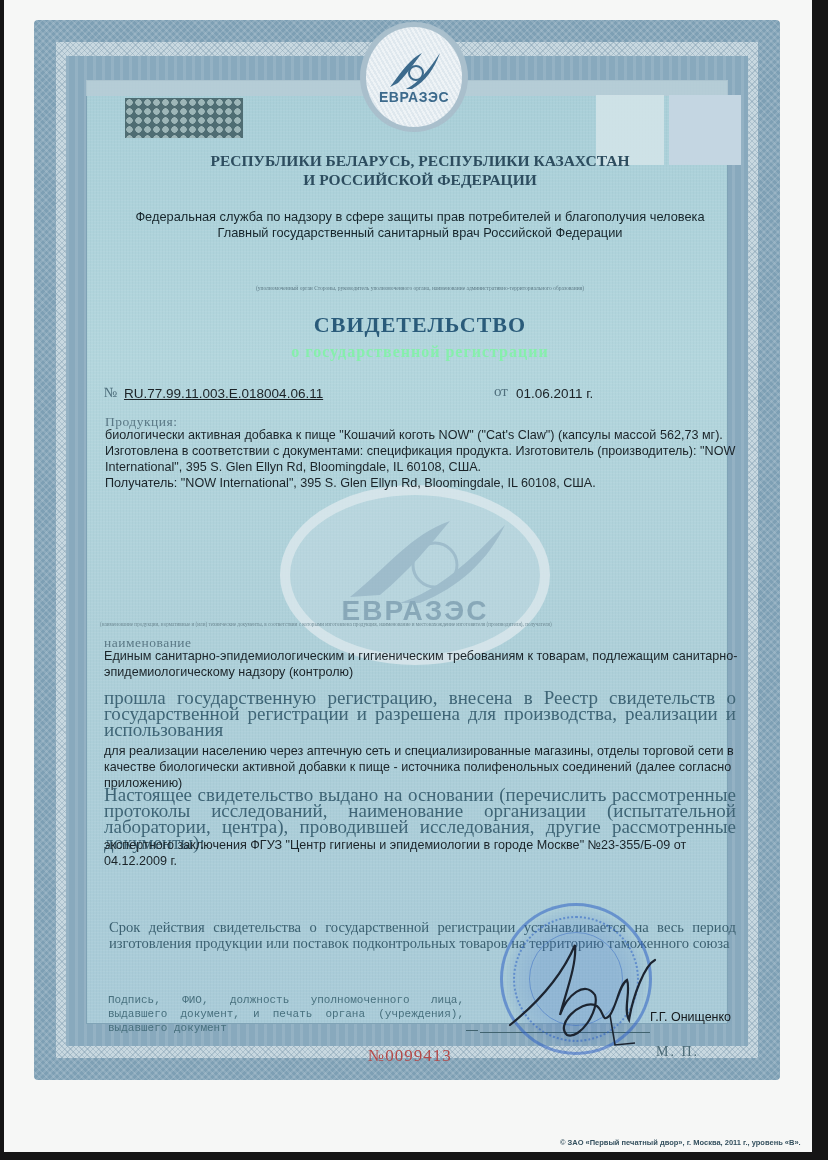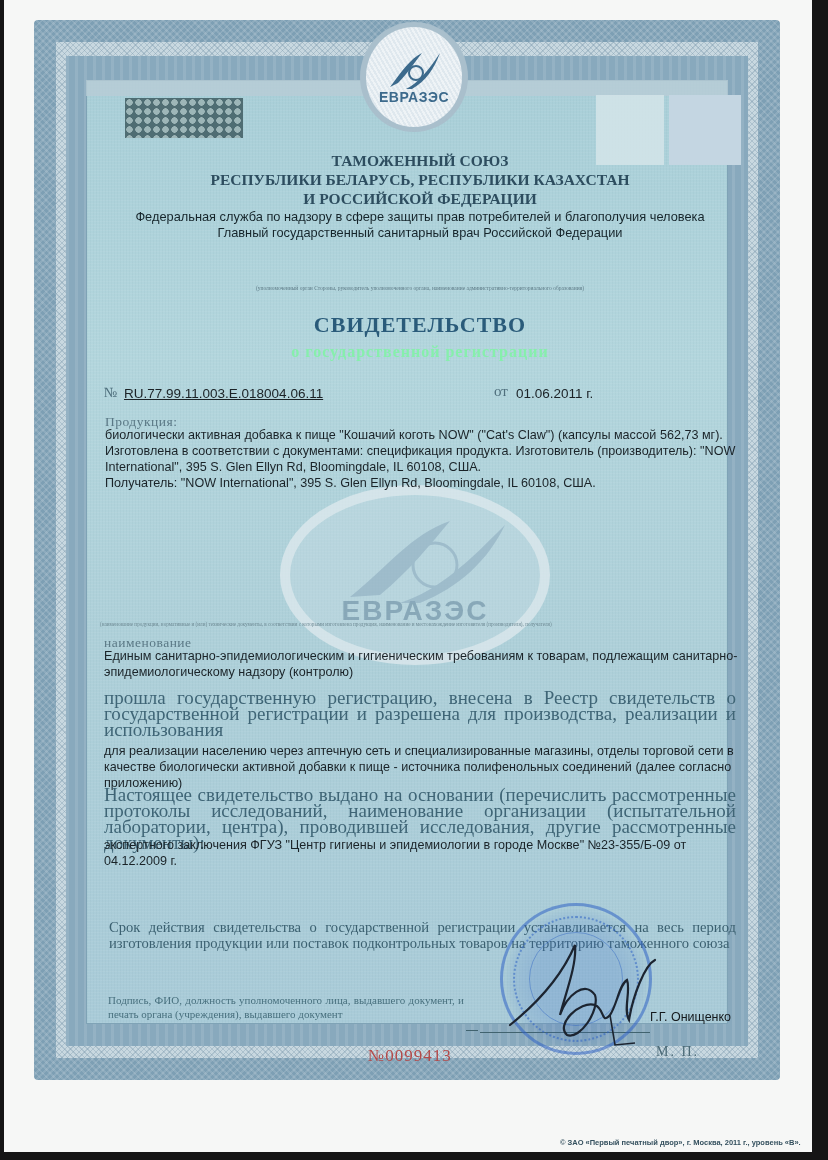--- a/index.html
+++ b/index.html
@@ -99,21 +99,21 @@
     .product-label { left: 105px; top: 414px; }
     .product-text { left: 105px; top: 427px; width: 640px; }
     .hint-mid { left: 100px; top: 621px; width: 640px; color: #6e8a94; font-size: 5.2px; white-space: nowrap; overflow: hidden; }
     .conform-label { left: 104px; top: 635px; }
     .conform-text { left: 104px; top: 648px; width: 640px; }
     .registered-text { left: 104px; top: 690px; width: 632px; text-align-last: left; }
     .usage-text { left: 104px; top: 743px; width: 640px; }
     .basis-text { left: 104px; top: 787px; width: 632px; }
     .expert-text { left: 104px; top: 837px; width: 640px; }
     .validity-text { left: 109px; top: 919px; width: 627px; color: #3b6070; font-size: 14.6px; }
-    .sign-hint { left: 108px; top: 993px; width: 356px; color: #48707e; font-size: 11px; line-height: 14px; text-align: justify; }
+    .sign-hint { left: 108px; top: 993px; width: 356px; color: #48707e; font-size: 11px; line-height: 14px; text-align: justify; font-family: Liberation Mono, monospace; }
     .serial { left: 368px; top: 1046px; color: #b34a4a; font-size: 17px; letter-spacing: 1px; }
     .signer { left: 650px; top: 1010px; color: #14191c; font-size: 12.5px; }
     .mp { left: 656px; top: 1044px; color: #4b6a77; font-size: 14px; letter-spacing: 2px; }
     .sign-line { left: 480px; top: 1032px; width: 170px; height: 1px; background: #41636f; }
     .left-line { left: 466px; top: 1030px; width: 12px; height: 1px; background: #41636f; }
 
     .stamp {
       position: absolute; left: 500px; top: 903px; width: 152px; height: 152px; border-radius: 50%;
       border: 3px solid rgba(47,99,196,0.55);
       background: radial-gradient(circle, rgba(60,110,200,0.22) 0 40%, rgba(60,110,200,0.12) 60%, transparent 70%);
@@ -157,21 +157,20 @@
 <div class="watermark">
   <svg class="watermark-logo" viewBox="0 0 170 90">
     <path d="M10 82 C50 50 70 20 110 6 C90 30 70 55 40 80 Z" fill="#8aa9bd"></path>
     <path d="M60 88 C100 75 130 45 165 10 C148 45 120 72 80 88 Z" fill="#8aa9bd"></path>
     <circle cx="95" cy="50" r="22" fill="none" stroke="#8aa9bd" stroke-width="3"></circle>
   </svg>
   <div class="watermark-text">ЕВРАЗЭС</div>
 </div>
 
 <div class="abs serif center union-title">
-  <div>ТАМОЖЕННЫЙ СОЮЗ</div>
   <div>РЕСПУБЛИКИ БЕЛАРУСЬ, РЕСПУБЛИКИ КАЗАХСТАН</div>
   <div>И РОССИЙСКОЙ ФЕДЕРАЦИИ</div>
 </div>
 
 <div class="abs sans center agency">
   <div>Федеральная служба по надзору в сфере защиты прав потребителей и благополучия человека</div>
   <div>Главный государственный санитарный врач Российской Федерации</div>
 </div>
 
 <div class="abs serif center hint-top">(уполномоченный орган Стороны, руководитель уполномоченного органа, наименование административно-территориального образования)</div>

